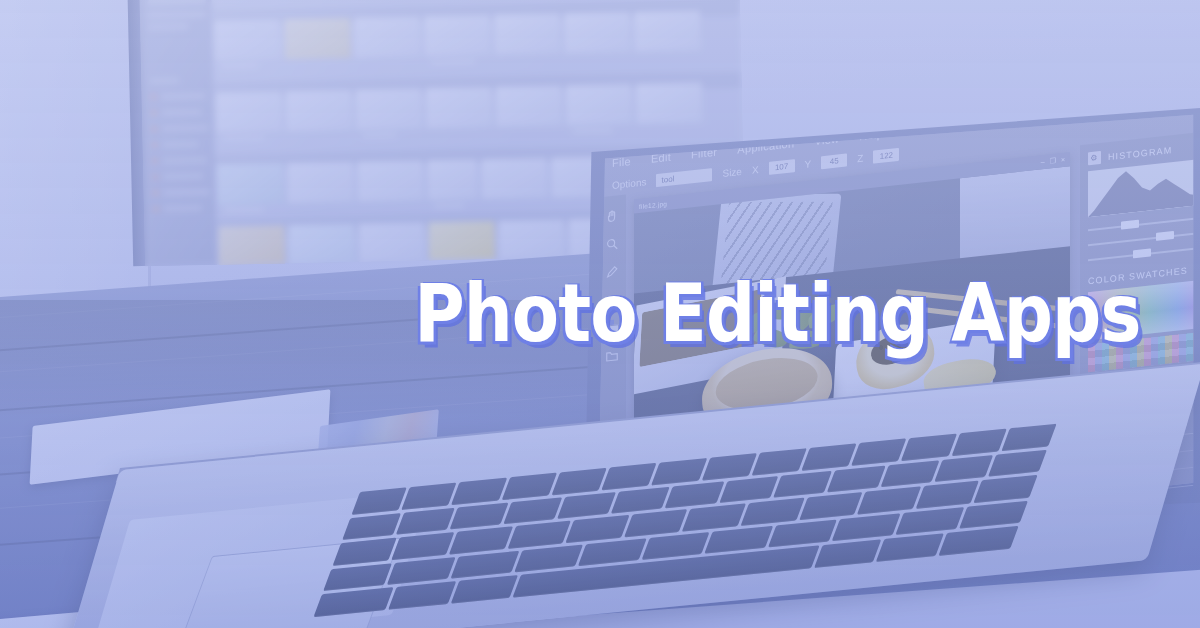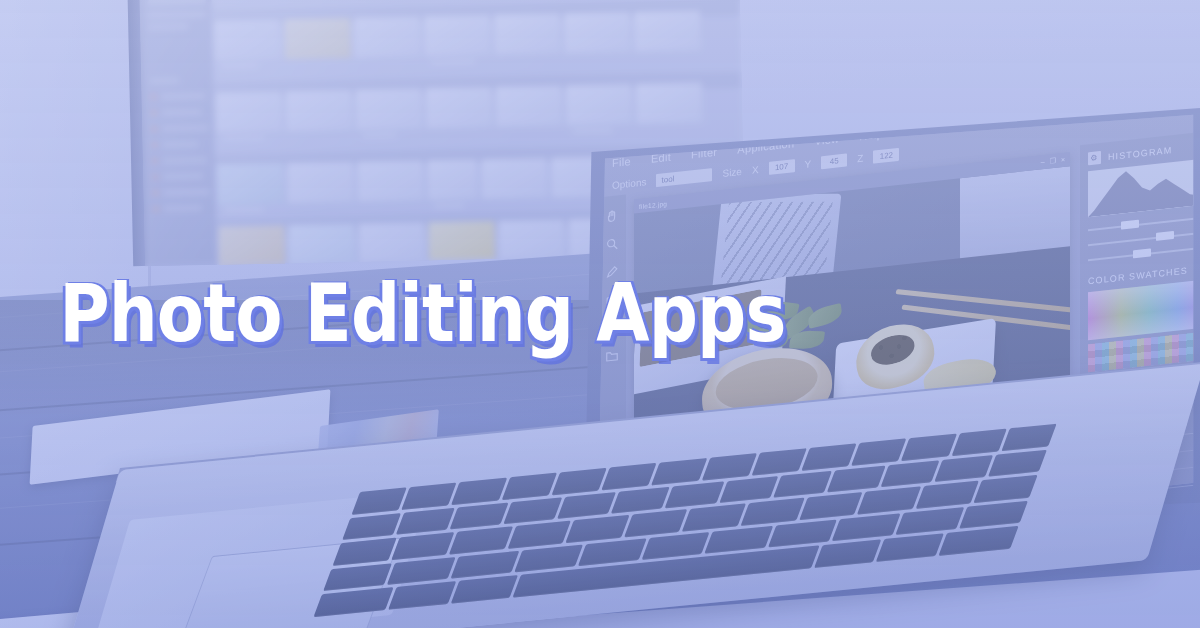--- a/index.html
+++ b/index.html
@@ -494,21 +494,21 @@
     opacity: .30;
     pointer-events: none;
   }
   .tint2 {
     position: absolute; inset: 0;
     background: linear-gradient(180deg, rgba(205,212,245,.55), rgba(150,165,230,.45));
     pointer-events: none;
   }
   .title-wrap {
     position: absolute; inset: 0;
-    display: flex; align-items: center; justify-content: flex-start;
+    display: flex; align-items: center; justify-content: flex-end;
     pointer-events: none;
   }
   .title {
     font-family: "DejaVu Sans", sans-serif;
     font-weight: 700;
     font-size: 80px;
     line-height: 1;
     color: #ffffff;
     letter-spacing: -1px;
     transform: scaleX(.86);

